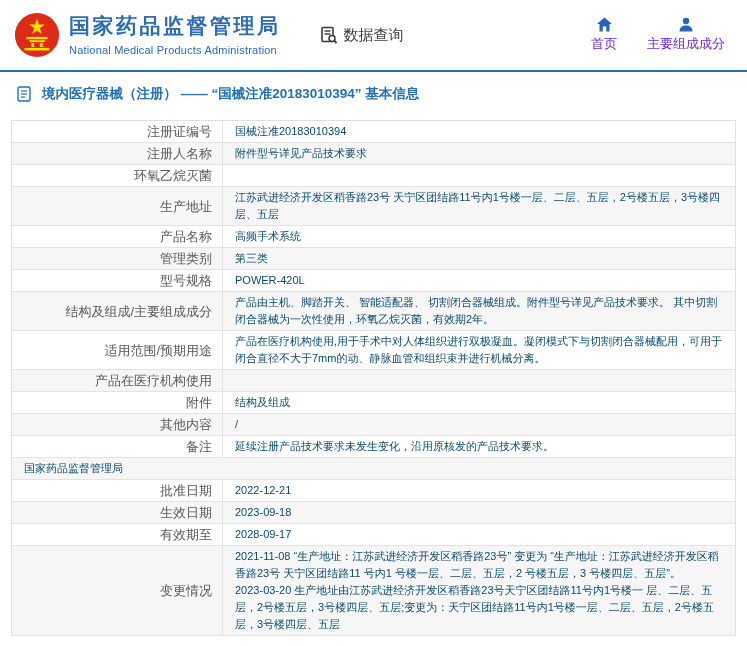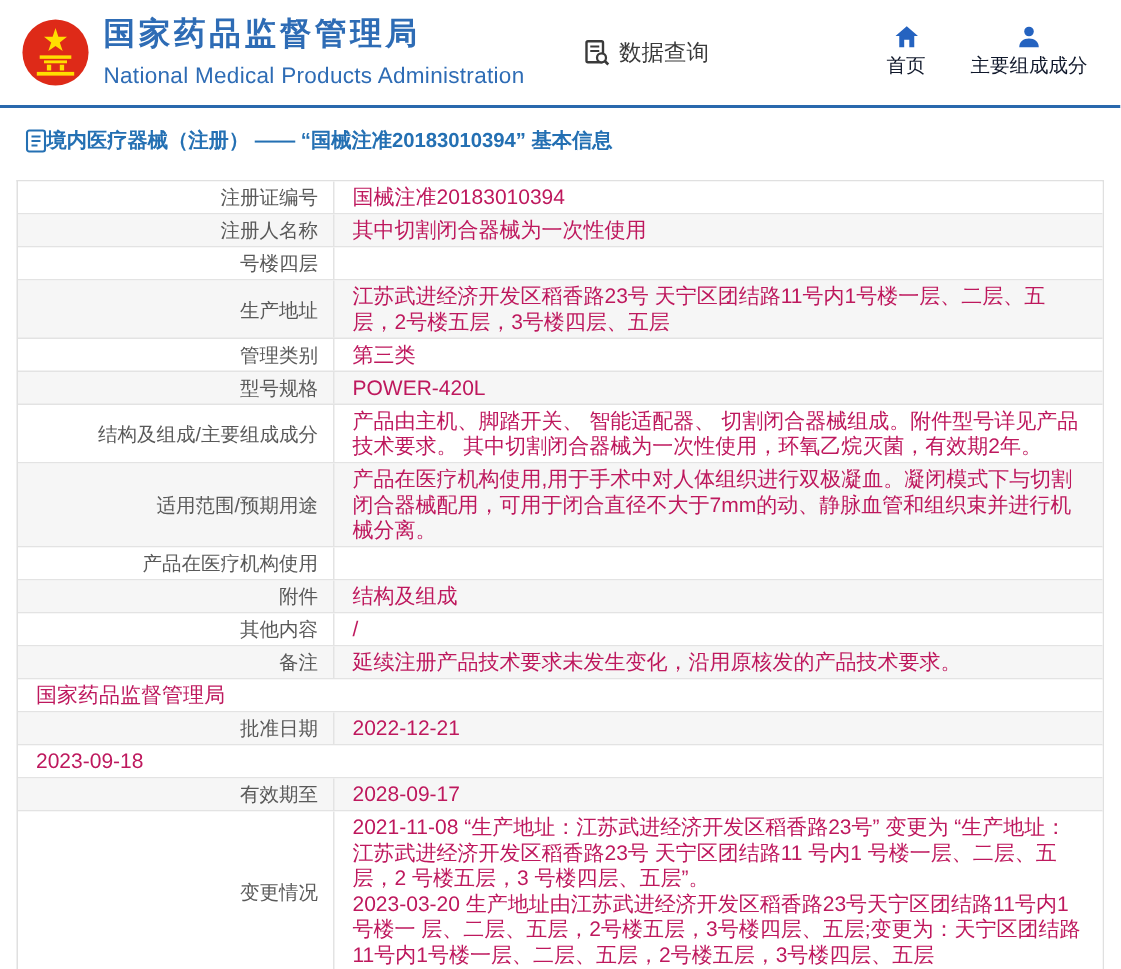--- a/index.html
+++ b/index.html
@@ -7,38 +7,38 @@
   body {
     font-family:"Liberation Sans","DejaVu Sans",sans-serif;
     background:#ffffff; color:#4a4a4a;
     display:flex; flex-direction:column; overflow:hidden;
   }
   
   .header { height:70px; display:flex; align-items:center; padding:0 14px; background:#fff; flex:none; }
   .emblem { width:46px; height:46px; flex:none; }
   .brand { margin-left:9px; }
   .brand-zh { font-size:21px; font-weight:bold; color:#2e6cb5; letter-spacing:2.5px; line-height:1.15; }
-  .brand-en { font-size:15px; color:#2e6cb5; margin-top:6px; letter-spacing:.2px; }
+  .brand-en { font-size:11px; color:#2e6cb5; margin-top:6px; letter-spacing:.2px; }
   .data-query { margin-left:38px; display:flex; align-items:center; gap:5px; font-size:15px; color:#3a3a3a; cursor:pointer;text-align:right; }
   .hnav { margin-left:auto; display:flex; gap:30px; padding-right:8px; }
-  .nav-item { display:flex; flex-direction:column; align-items:center; gap:3px; font-size:13px; color:#0f172a; cursor:pointer; }
+  .nav-item { display:flex; flex-direction:column; align-items:center; gap:3px; font-size:13px; color:#6d28d9; cursor:pointer; }
   .blue-line { height:2px; background:#2968ad; flex:none; }
   
-  .ptitle-bar { padding:13px 17px 9px 17px; display:flex; align-items:center; gap:0; flex:none; }
+  .ptitle-bar { padding:13px 17px 9px 17px; display:flex; align-items:center; gap:11px; flex:none; }
   .ptitle { font-size:13.5px; font-weight:bold; color:#2470b3; }
   
   .tbl-wrap { margin:8px 11px 0 11px; border:1px solid #e0e0e0; border-bottom:none; flex:none; }
   .trow { display:flex; align-items:stretch; border-bottom:1px solid #e3e3e3; background:#fff; }
   .trow:nth-child(even) { background:#f6f6f6; }
   .tlabel {
     width:211px; flex:none; display:flex; align-items:center; justify-content:flex-end;
     text-align:right; padding:2px 10px; color:#595959; font-size:13px; line-height:17px;
     border-right:1px solid #e3e3e3; min-height:21px; gap:3px;
   }
-  .tvalue { flex:1; display:flex; align-items:center; padding:2px 12px; font-size:14px; line-height:17px; color:#be185d; min-height:21px; }
+  .tvalue { flex:1; display:flex; align-items:center; padding:2px 12px; font-size:11px; line-height:17px; color:#0c4a6e; min-height:21px; }
   .vtext { white-space:pre-line; }
 </style>
 </head>
 <body>
 
 <div class="header">
   <svg class="emblem" viewBox="0 0 48 48">
     <circle cx="24" cy="24" r="23" fill="#de2a18"></circle>
     <polygon points="24,7 26,13 32,13 27,17 29,23 24,19.5 19,23 21,17 16,13 22,13" fill="#ffde00"></polygon>
     <rect x="13" y="26" width="22" height="2.4" fill="#ffde00"></rect>
@@ -93,33 +93,39 @@
 <div class="tbl-wrap" id="detail-table">
     <div class="trow">
       <div class="tlabel">注册证编号</div>
       <div class="tvalue">
         <span class="vtext">国械注准20183010394</span>
       </div>
     </div>
     <div class="trow">
       <div class="tlabel">注册人名称</div>
       <div class="tvalue">
-        <span class="vtext">其中切割闭合器械为一次性使用</span>
-      </div>
-    </div>
-    <div class="trow">
-      <div class="tlabel">号楼四层</div>
+        <span class="vtext">附件型号详见产品技术要求</span>
+      </div>
+    </div>
+    <div class="trow">
+      <div class="tlabel">环氧乙烷灭菌</div>
     </div>
     <div class="trow">
       <div class="tlabel">生产地址</div>
       <div class="tvalue">
         <span class="vtext">江苏武进经济开发区稻香路23号 天宁区团结路11号内1号楼一层、二层、五层，2号楼五层，3号楼四层、五层</span>
       </div>
     </div>
     <div class="trow">
+      <div class="tlabel">产品名称</div>
+      <div class="tvalue">
+        <span class="vtext">高频手术系统</span>
+      </div>
+    </div>
+    <div class="trow">
       <div class="tlabel">管理类别</div>
       <div class="tvalue">
         <span class="vtext">第三类</span>
       </div>
     </div>
     <div class="trow">
       <div class="tlabel">型号规格</div>
       <div class="tvalue">
         <span class="vtext">POWER-420L</span>
       </div>
@@ -165,20 +171,21 @@
         <span class="vtext">国家药品监督管理局</span>
       </div>
     </div>
     <div class="trow">
       <div class="tlabel">批准日期</div>
       <div class="tvalue">
         <span class="vtext">2022-12-21</span>
       </div>
     </div>
     <div class="trow">
+      <div class="tlabel">生效日期</div>
       <div class="tvalue">
         <span class="vtext">2023-09-18</span>
       </div>
     </div>
     <div class="trow">
       <div class="tlabel">有效期至</div>
       <div class="tvalue">
         <span class="vtext">2028-09-17</span>
       </div>
     </div>

